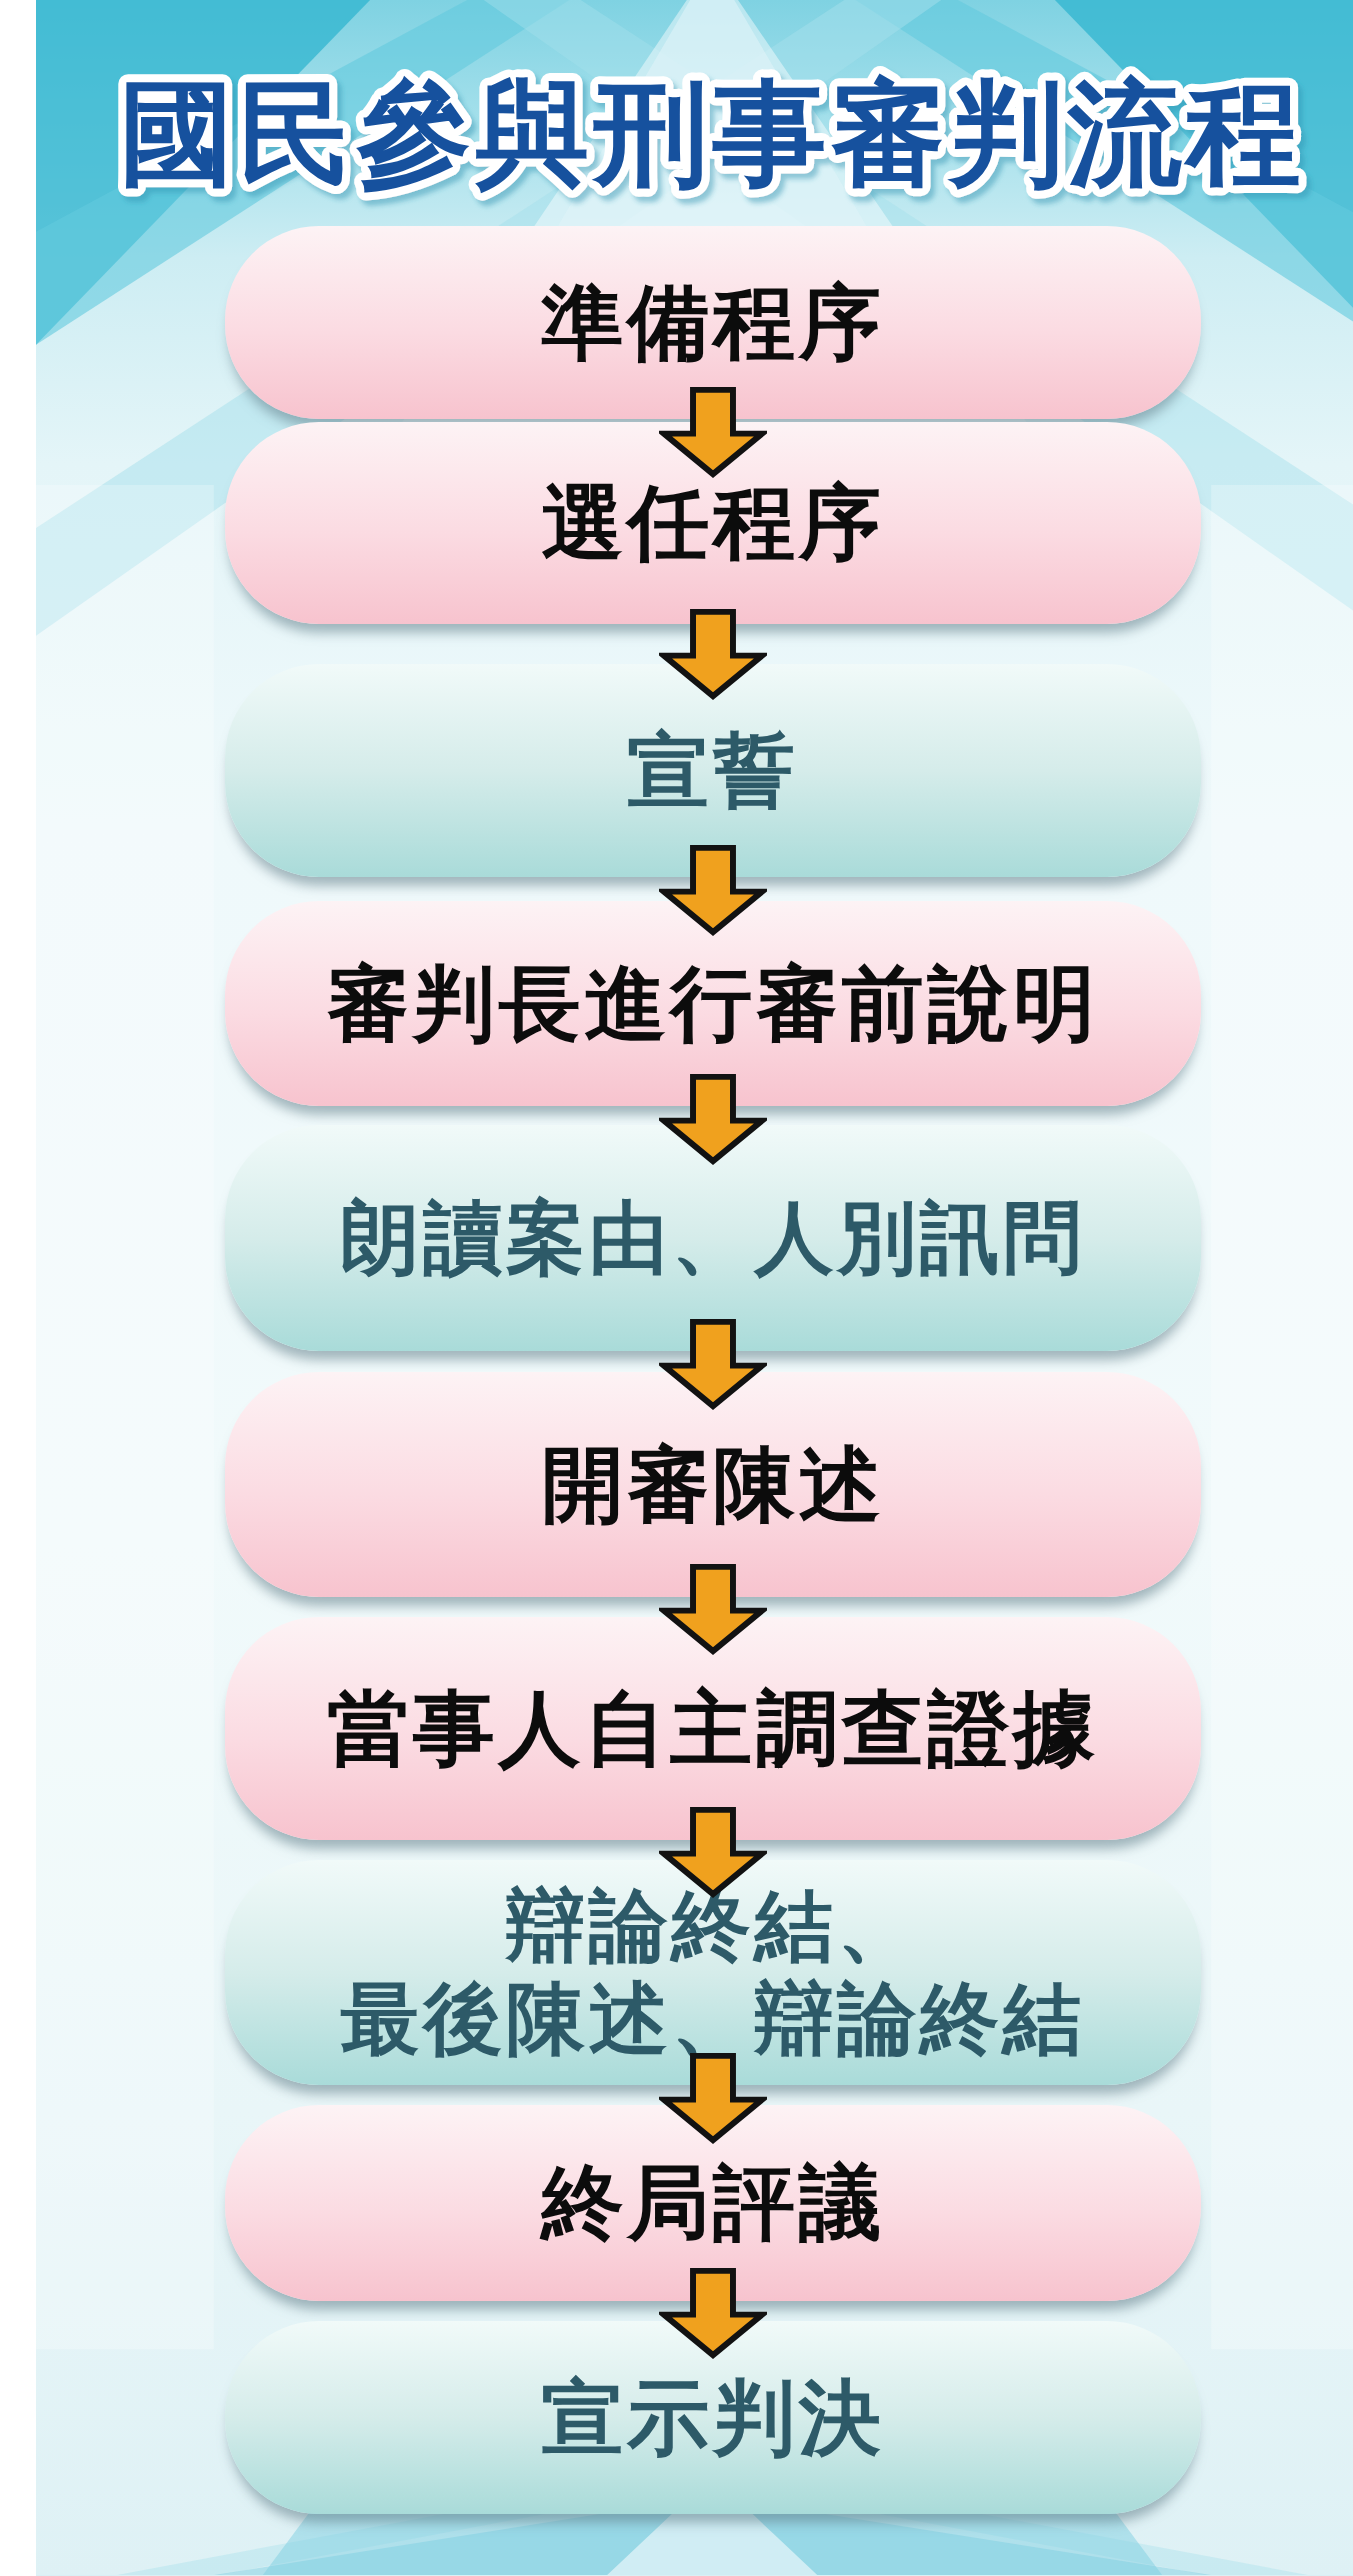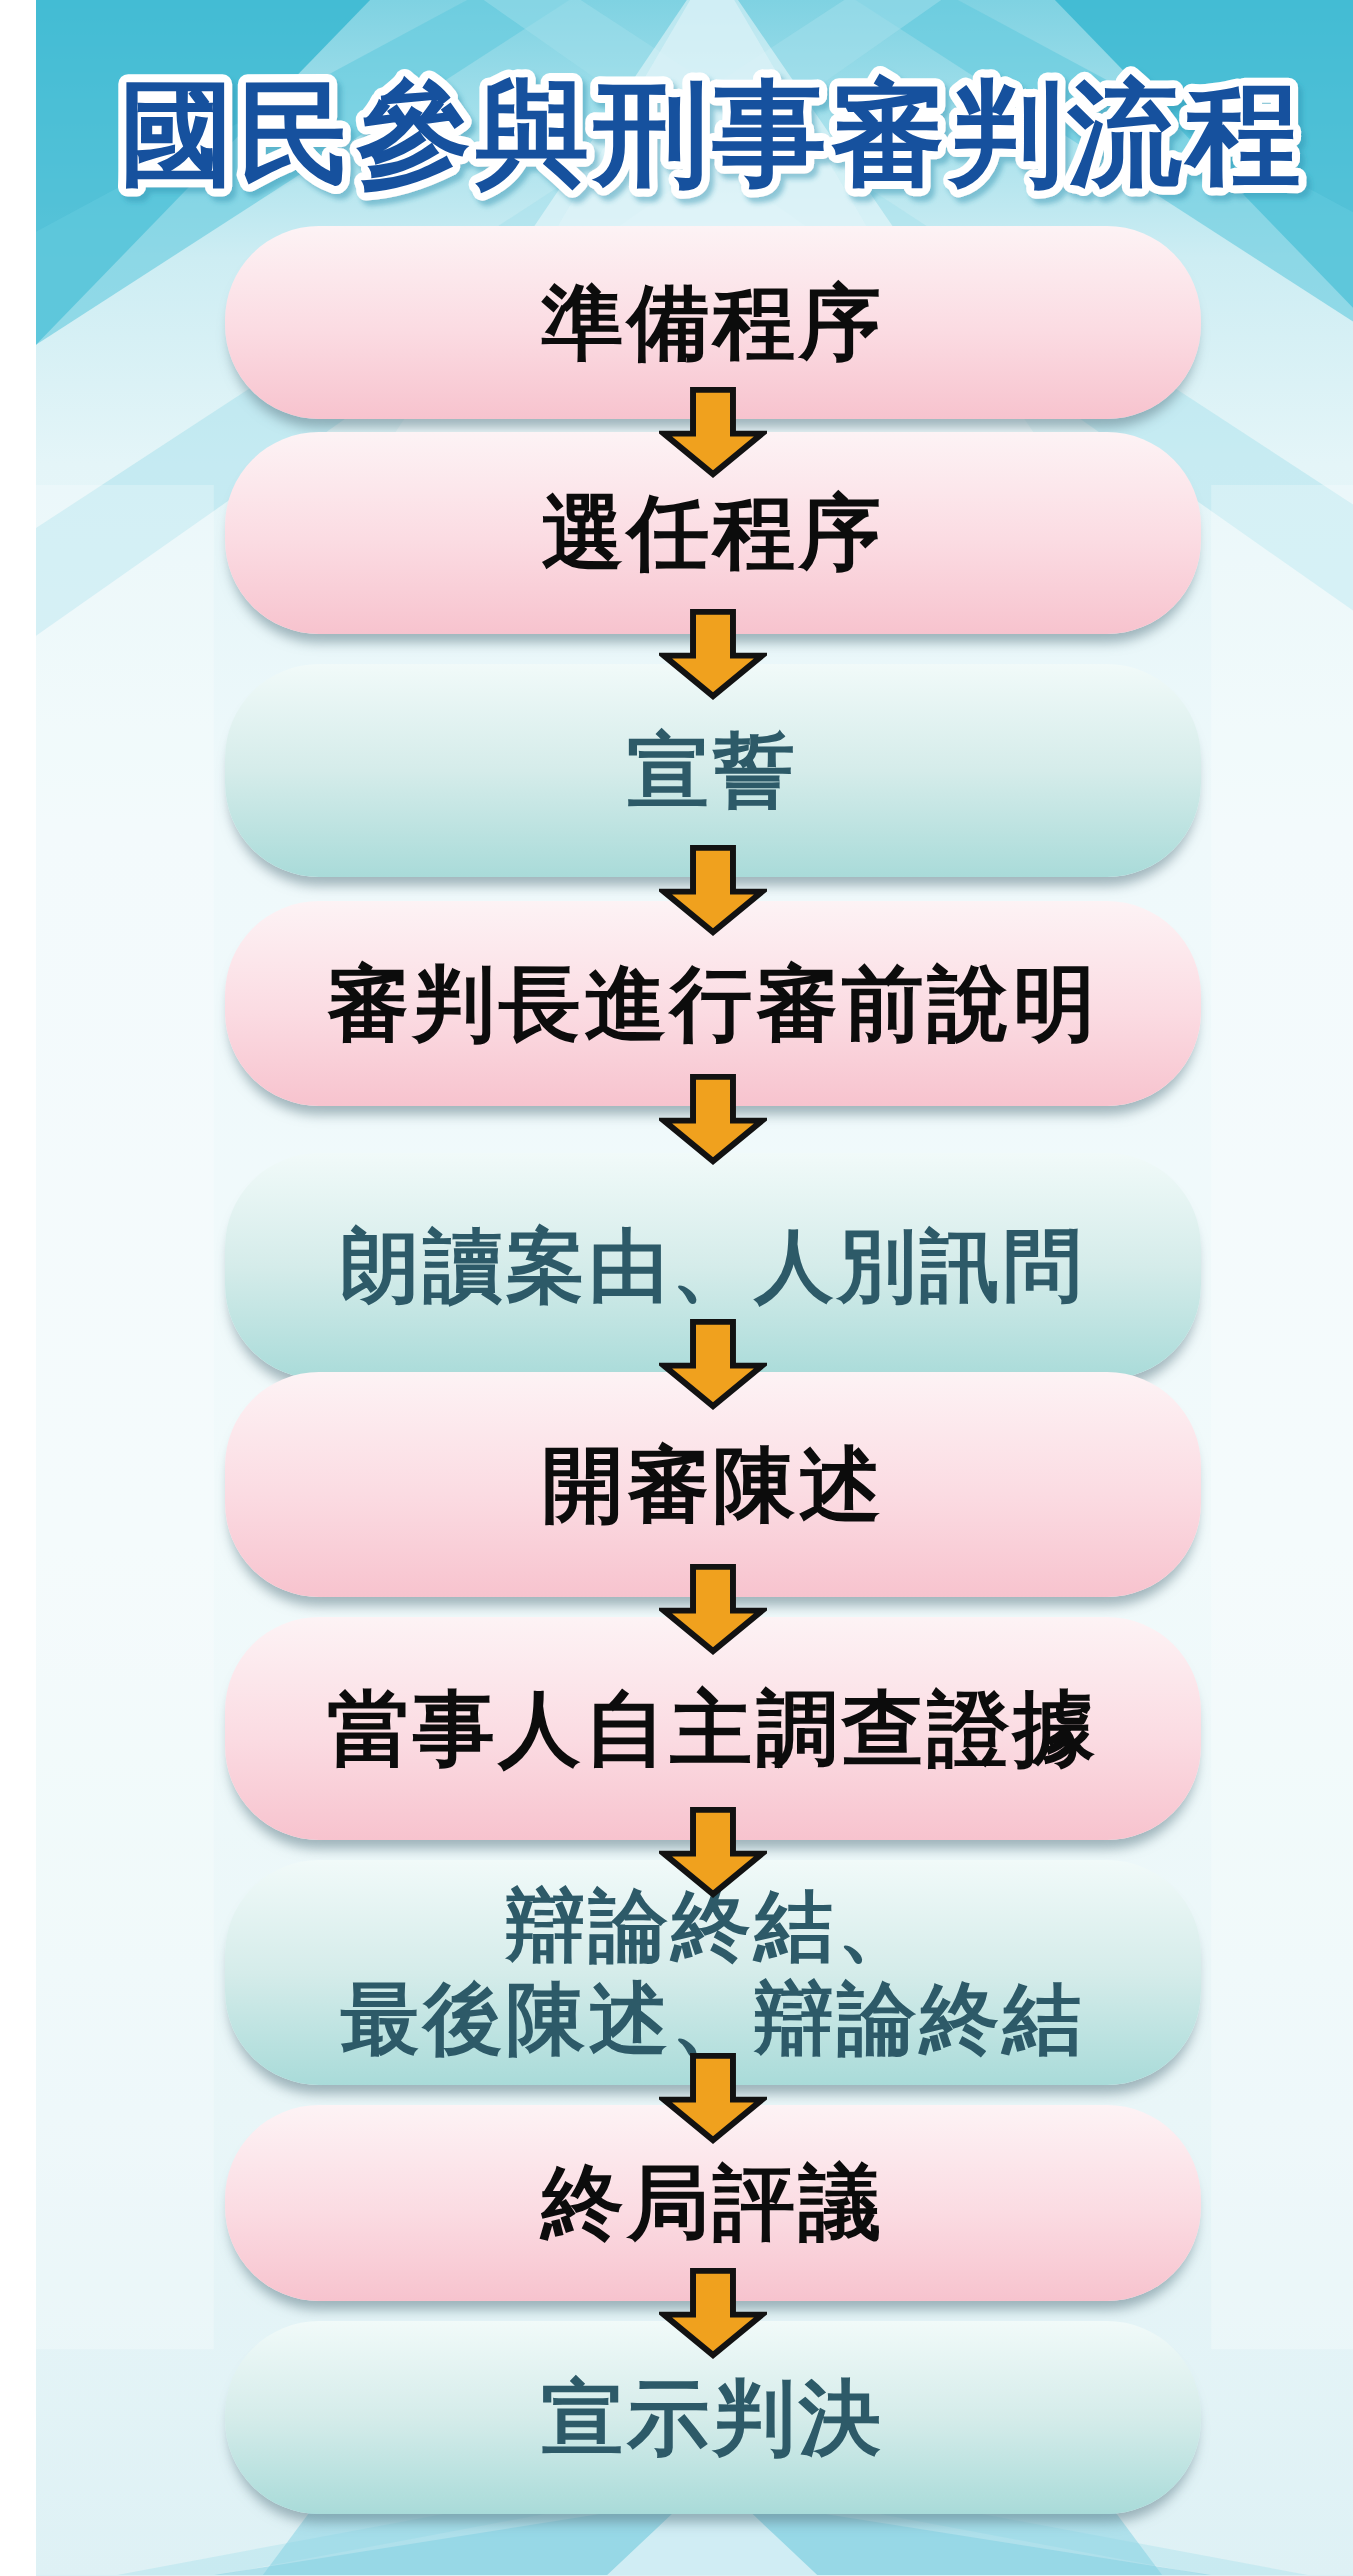--- a/index.html
+++ b/index.html
@@ -67,24 +67,24 @@
     font-size:82px;
     letter-spacing:3.8px;
     line-height:1.17;
     white-space:nowrap;
     color:var(--black-text);
     text-align:center;
   }
   .step.two .line{font-size:79px;}
   .step.teal .line{color:var(--teal-text);}
   .s1{top:226px;height:193px;}
-  .s2{top:432px;height:202px;}
+  .s2{top:422px;height:202px;}
   .s3{top:664px;height:213px;}
   .s4{top:901px;height:205px;}
-  .s5{top:1153px;height:226px;gap:44px;}
+  .s5{top:1125px;height:226px;gap:44px;}
   .s6{top:1372px;height:225px;}
   .s7{top:1617px;height:223px;}
   .s8{top:1860px;height:225px;}
   .s9{top:2105px;height:196px;}
   .s10{top:2321px;height:193px;}
   .arrow{
     position:absolute;
     left:623px;width:108px;height:92px;
     z-index:4;display:block;
   }

